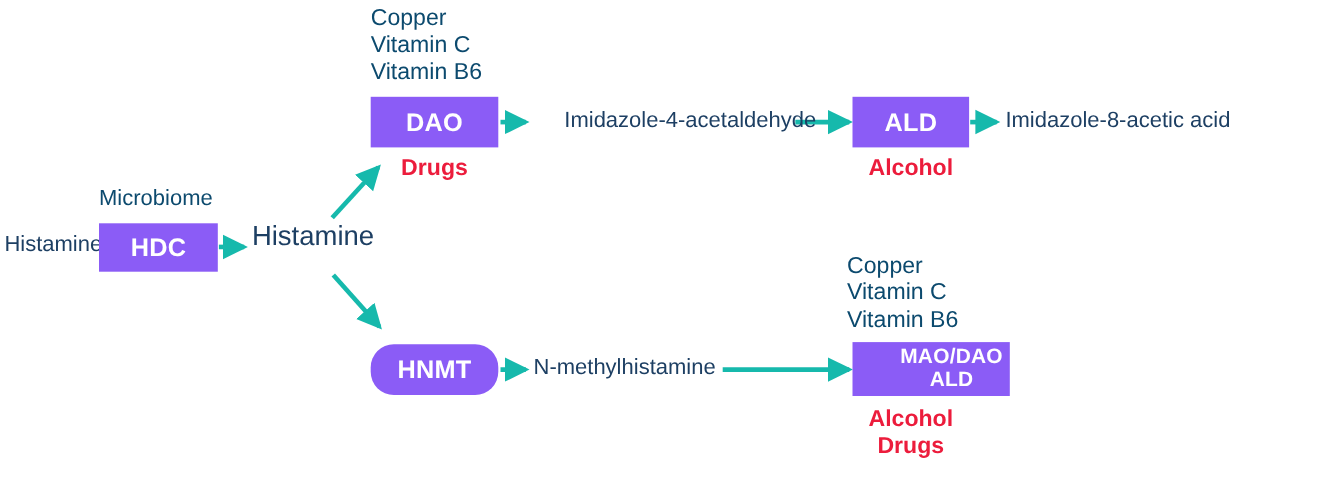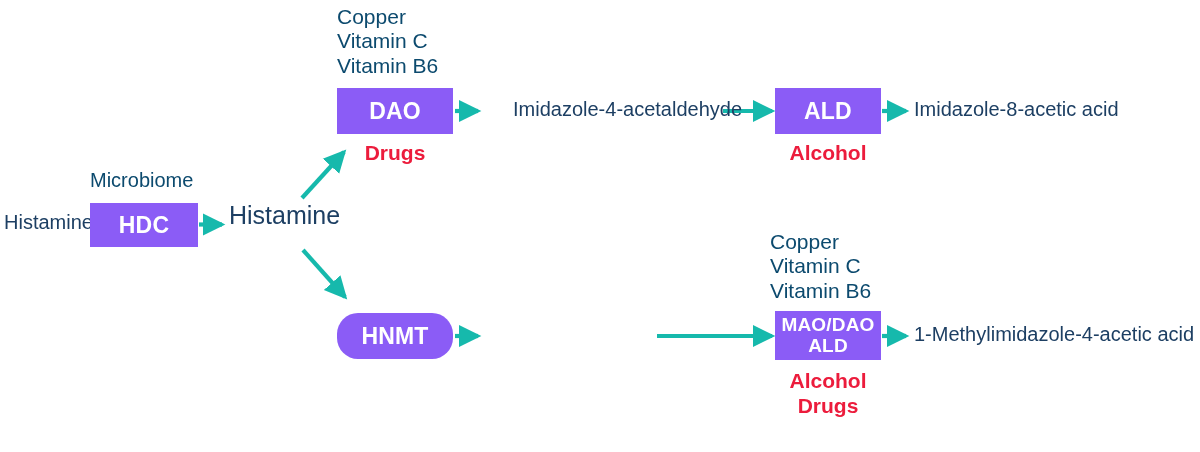--- a/index.html
+++ b/index.html
@@ -132,32 +132,32 @@
   <div class="inhibitors" style="left:775px; top:140px; width:106px; font-size:21px;">
     <span class="ln">Alcohol</span>
   </div>
 
   <div class="metabolite" style="left:914px; top:98px; font-size:20px;">Imidazole-8-acetic acid</div>
 
   <div class="enzyme-box" style="left:337px; top:313px; width:116px; height:46px; font-size:23px;border-radius:21px;">
     <span class="ln">HNMT</span>
   </div>
 
+  <div class="metabolite" style="left:485px; top:323px; font-size:20px;">N-methylhistamine</div>
 
   <div class="cofactors" style="left:770px; top:230px; width:116px; font-size:21px;">
     <span class="ln">Copper</span>
     <span class="ln">Vitamin C</span>
     <span class="ln">Vitamin B6</span>
   </div>
 
-  <div class="enzyme-box" style="left:775px; top:311px; width:106px; height:49px; font-size:19px;">
+  <div class="enzyme-box" style="left:775px; top:311px; width:106px; height:49px; font-size:19px;padding-left:37px;">
     <span class="ln">MAO/DAO</span>
     <span class="ln">ALD</span>
   </div>
 
   <div class="inhibitors" style="left:708px; top:368px; width:240px; font-size:21px;">
     <span class="ln">Alcohol</span>
     <span class="ln">Drugs</span>
   </div>
 
-  <div class="metabolite" style="left:914px; top:323px; font-size:20px;">1-Methylimidazole-4-acetic acid</div>
 
 </div>
 
 </body></html>

